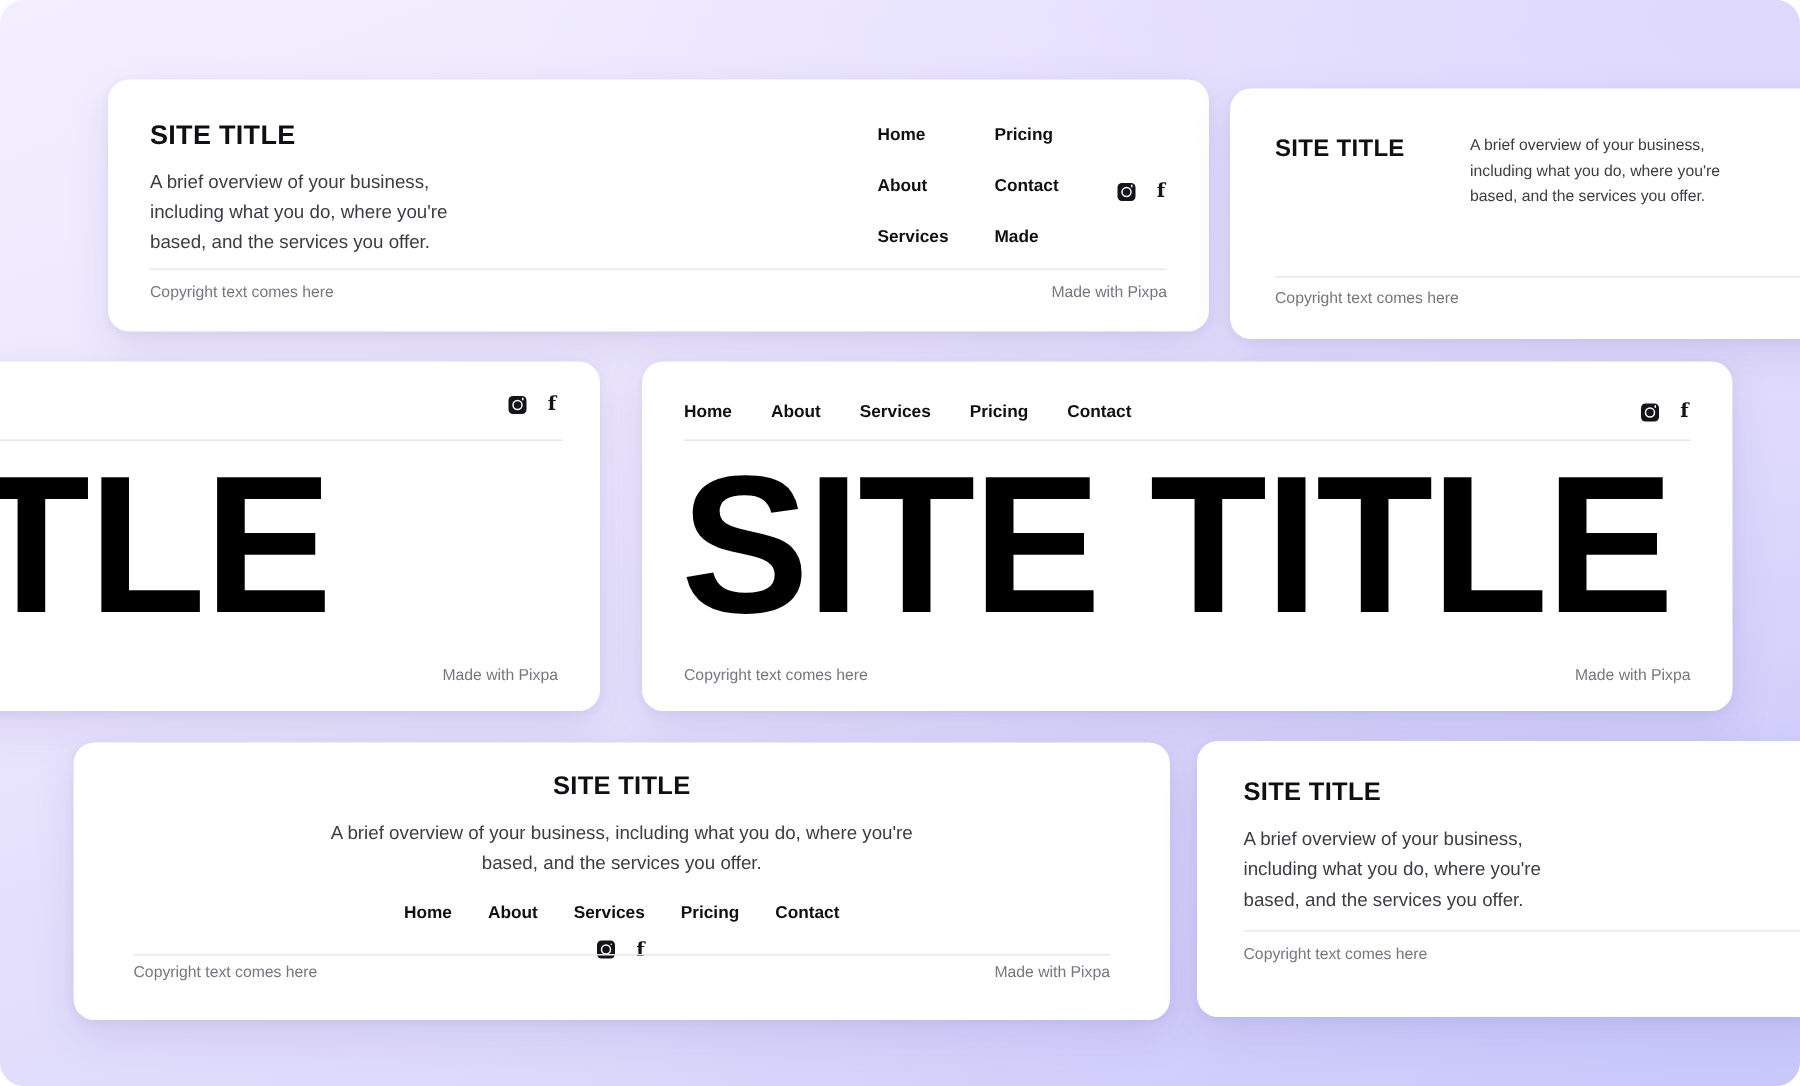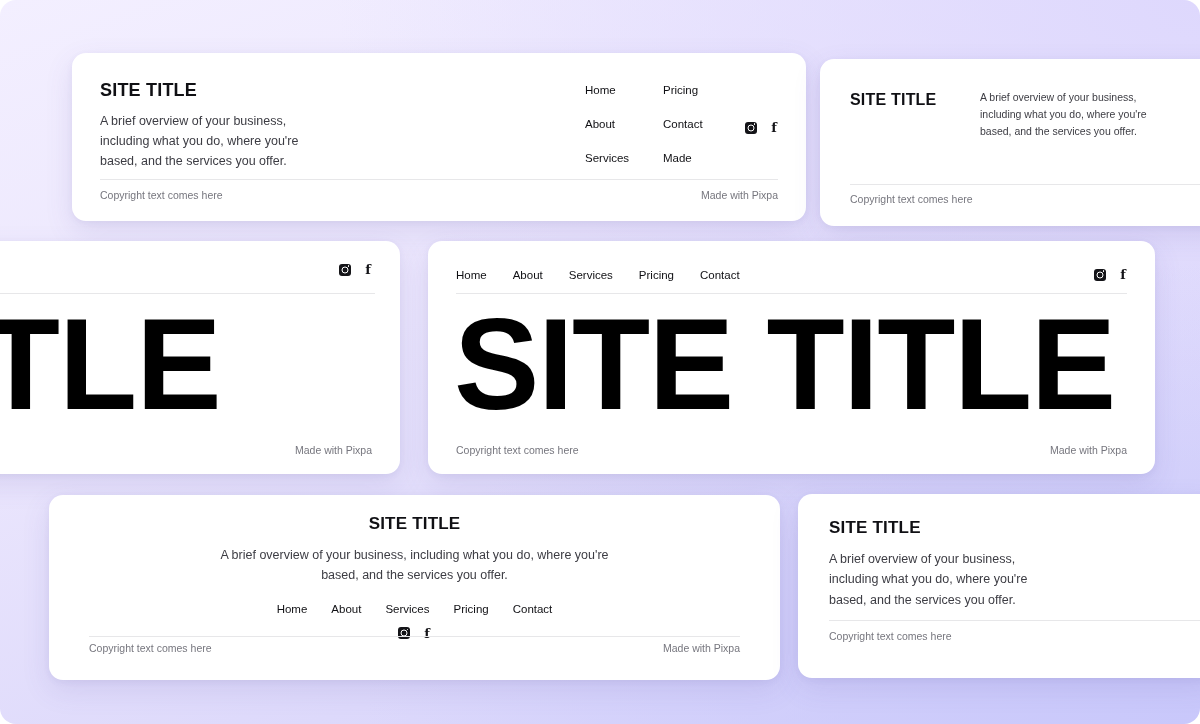--- a/index.html
+++ b/index.html
@@ -63,21 +63,21 @@
   }
 
   .copyright, .madewith {
     color: #76767e;
     white-space: nowrap;
   }
 
   
   .navlink {
     color: #101014;
-    font-weight: normal;
+    font-weight: bold;
     text-decoration: none;
     white-space: nowrap;
   }
 
   
   .socials {
     display: flex;
     align-items: center;
   }
   .ig-icon {

